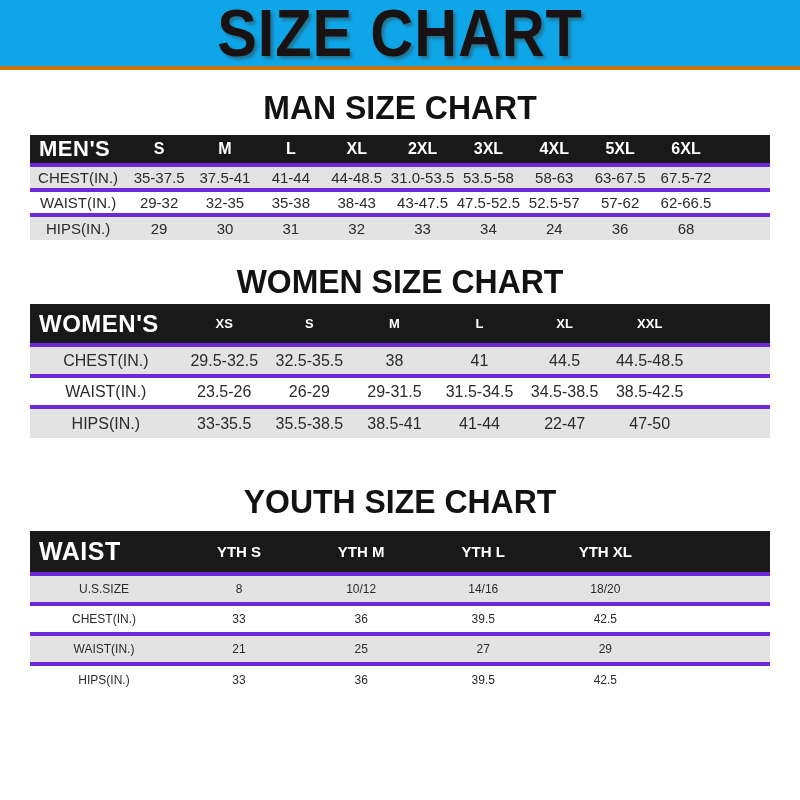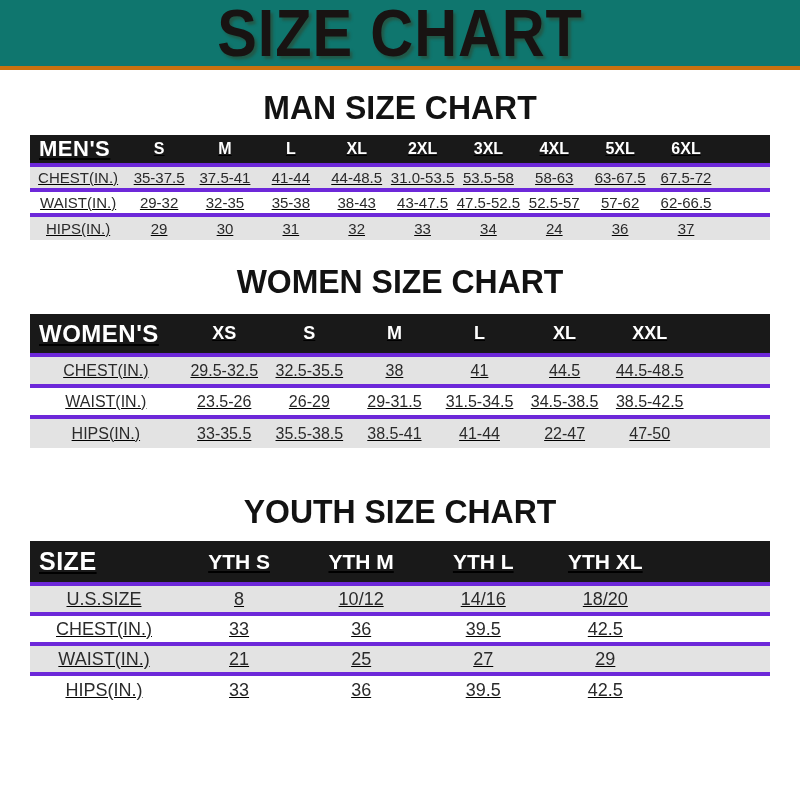--- a/index.html
+++ b/index.html
@@ -5,21 +5,21 @@
   * { margin: 0; padding: 0; box-sizing: border-box; }
   html, body { width: 800px; height: 800px; }
   body {
     background: #ffffff;
     font-family: "Liberation Sans", sans-serif;
     overflow: hidden;
   }
   
   .banner {
     height: 70px;
-    background: #0f766e;
+    background: #0ea5e9;
     border-bottom: 4px solid #C9710F;
     display: flex;
     align-items: center;
     justify-content: center;
   }
   .banner h1 {
     font-size: 66px;
     line-height: 66px;
     font-weight: bold;
     color: #181312;
@@ -41,48 +41,47 @@
   }
   #s0 .section-title { margin-top: 18px; }
   #s1 .section-title { margin-top: 22px; }
   #s2 .section-title { margin-top: 44px; }
   
   table {
     width: 740px;
     margin: 0 auto;
     border-collapse: collapse;
     table-layout: fixed;
-    text-decoration: underline;
   }
   #s0 table { margin-top: 9px; }
-  #s1 table { margin-top: 14px; }
+  #s1 table { margin-top: 4px; }
   #s2 table { margin-top: 11px; }
   thead tr { background: #191919; }
   th, td { text-align: center; white-space: nowrap; }
   th { color: #ffffff; font-weight: bold; }
   th.lbl { text-align: left; padding-left: 9px; letter-spacing: 0.5px; }
   tbody tr { border-top: 4px solid #6d28d9; }
   tbody tr:nth-child(odd) { background: #E3E3E3; }
   tbody td { color: #2b2b2b; }
   
   #s0 thead tr { height: 30px; }
   #s0 th.lbl   { font-size: 22px; }
   #s0 th.size  { font-size: 16px; }
   #s0 tbody tr { height: 25px; }
   #s0 tbody td { font-size: 15px; }
   #s1 thead tr { height: 41px; }
   #s1 th.lbl   { font-size: 24px; }
-  #s1 th.size  { font-size: 18px; }
+  #s1 th.size  { font-size: 13px; }
   #s1 tbody tr { height: 31px; }
   #s1 tbody td { font-size: 16px; }
   #s2 thead tr { height: 43px; }
   #s2 th.lbl   { font-size: 25px; }
-  #s2 th.size  { font-size: 21px; }
+  #s2 th.size  { font-size: 15px; }
   #s2 tbody tr { height: 30px; }
-  #s2 tbody td { font-size: 18px; }
+  #s2 tbody td { font-size: 12px; }
   
   .footnote { margin: 20px 0 0 30px; }
   .footnote p {
     font-family: "DejaVu Sans", sans-serif;
     font-size: 23px;
     line-height: 34px;
     color: #9C2723;
     white-space: nowrap;
     width: fit-content;
     transform: scaleX(0.66);
@@ -159,21 +158,21 @@
           <tr>
             <td class="lbl">HIPS(IN.)</td>
             <td class="val">29</td>
             <td class="val">30</td>
             <td class="val">31</td>
             <td class="val">32</td>
             <td class="val">33</td>
             <td class="val">34</td>
             <td class="val">24</td>
             <td class="val">36</td>
-            <td class="val">37</td>
+            <td class="val">68</td>
             <td class="sp"></td>
           </tr>
         </tbody>
       </table>
   </section>
 
   <section id="s1">
     <h2 class="section-title">WOMEN SIZE CHART</h2>
     <table>
         <colgroup>
@@ -239,21 +238,21 @@
         <colgroup>
           <col style="width: 20%;">
           <col style="width: 16.5%;">
           <col style="width: 16.5%;">
           <col style="width: 16.5%;">
           <col style="width: 16.5%;">
           <col style="width: 14%;">
         </colgroup>
         <thead>
           <tr>
-            <th class="lbl">SIZE</th>
+            <th class="lbl">WAIST</th>
             <th class="size">YTH S</th>
             <th class="size">YTH M</th>
             <th class="size">YTH L</th>
             <th class="size">YTH XL</th>
             <th class="sp"></th>
           </tr>
         </thead>
         <tbody>
           <tr>
             <td class="lbl">U.S.SIZE</td>

